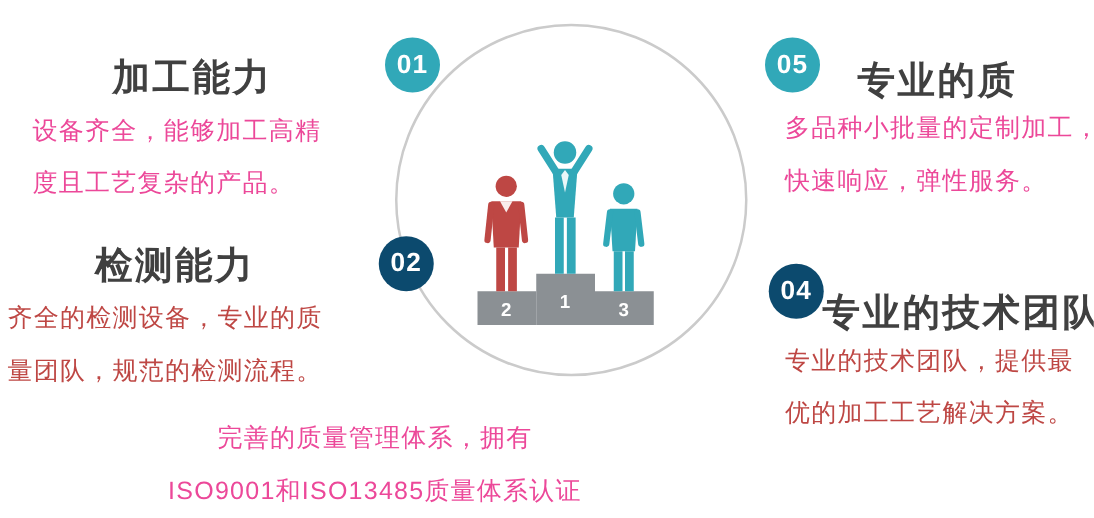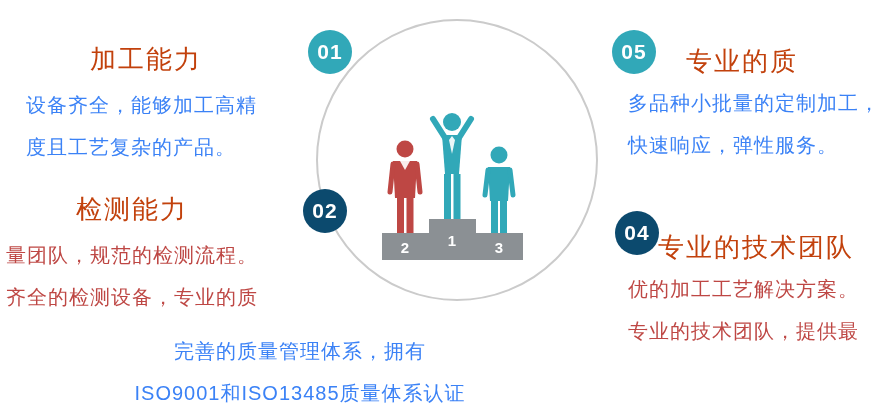--- a/index.html
+++ b/index.html
@@ -21,35 +21,35 @@
     font-size:21px; font-weight:bold;
     display:flex; align-items:center; justify-content:center;
     letter-spacing:1px;
     margin-left:34px;
   }
   .badge.teal { background:#31A8B8; }
   .badge.red  { background:#0c4a6e; }
 
   .title {
     position:absolute;
-    color:#c2410c;
-    font-weight:normal;
-    font-size:26px;
+    color:#404040;
+    font-weight:bold;
+    font-size:30px;
     letter-spacing:2px;
     white-space:nowrap;
   }
 
   .desc {
     position:absolute;
     font-size:20px;
     line-height:42px;
     letter-spacing:1px;
     white-space:nowrap;
   }
-  .desc.teal { color:#3b82f6; }
+  .desc.teal { color:#ec4899; }
   .desc.red  { color:#BE4744; }
   .desc span { display:block; }
   .desc.centered { text-align:center; white-space:nowrap; }
 </style>
 </head>
 <body>
 
 <div class="stage">
 
   <svg class="center-art" viewBox="0 0 875 414">
@@ -97,34 +97,34 @@
   <div class="title" style="left:90px; top:42px;">加工能力</div>
   <div class="badge teal" style="left:274px; top:30px;">01</div>
   <div class="desc teal" style="left:26px; top:84px;">
     <span>设备齐全，能够加工高精</span>
     <span>度且工艺复杂的产品。</span>
   </div>
 
   <div class="title" style="left:76px; top:192px;">检测能力</div>
   <div class="badge red" style="left:269px; top:189px;">02</div>
   <div class="desc red" style="left:6px; top:234px;">
+    <span>齐全的检测设备，专业的质</span>
     <span>量团队，规范的检测流程。</span>
-    <span>齐全的检测设备，专业的质</span>
   </div>
 
   <div class="desc teal centered" style="left:105px; top:330px; width:390px;">
     <span>完善的质量管理体系，拥有</span>
     <span>ISO9001和ISO13485质量体系认证</span>
   </div>
 
   <div class="title" style="left:658px; top:230px;">专业的技术团队</div>
   <div class="badge red" style="left:581px; top:211px;text-align:right;">04</div>
   <div class="desc red" style="left:628px; top:268px;">
+    <span>专业的技术团队，提供最</span>
     <span>优的加工工艺解决方案。</span>
-    <span>专业的技术团队，提供最</span>
   </div>
 
   <div class="title" style="left:686px; top:44px;">专业的质</div>
   <div class="badge teal" style="left:578px; top:30px;">05</div>
   <div class="desc teal" style="left:628px; top:82px;">
     <span>多品种小批量的定制加工，</span>
     <span>快速响应，弹性服务。</span>
   </div>
 
 </div>

